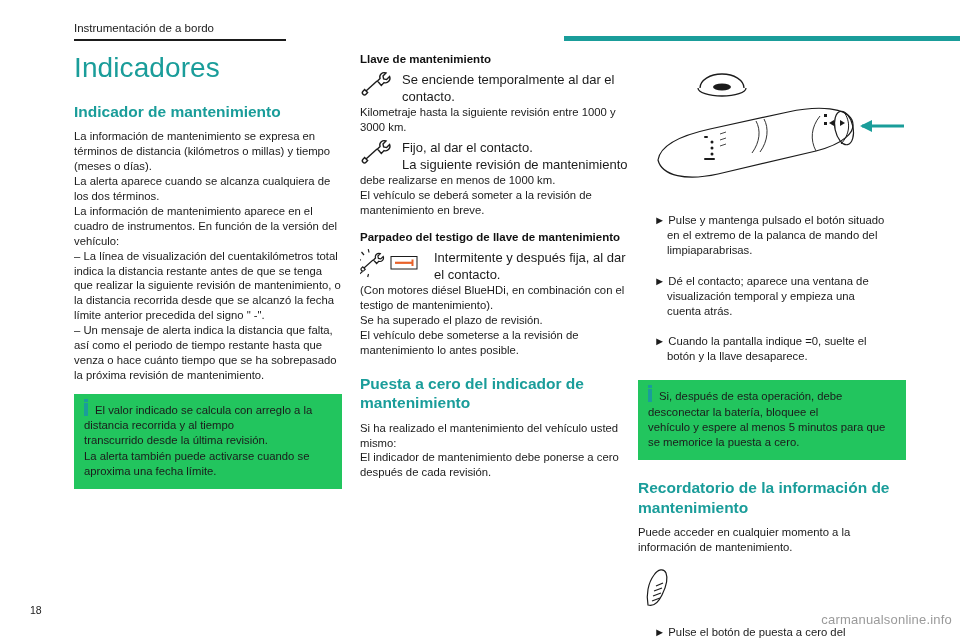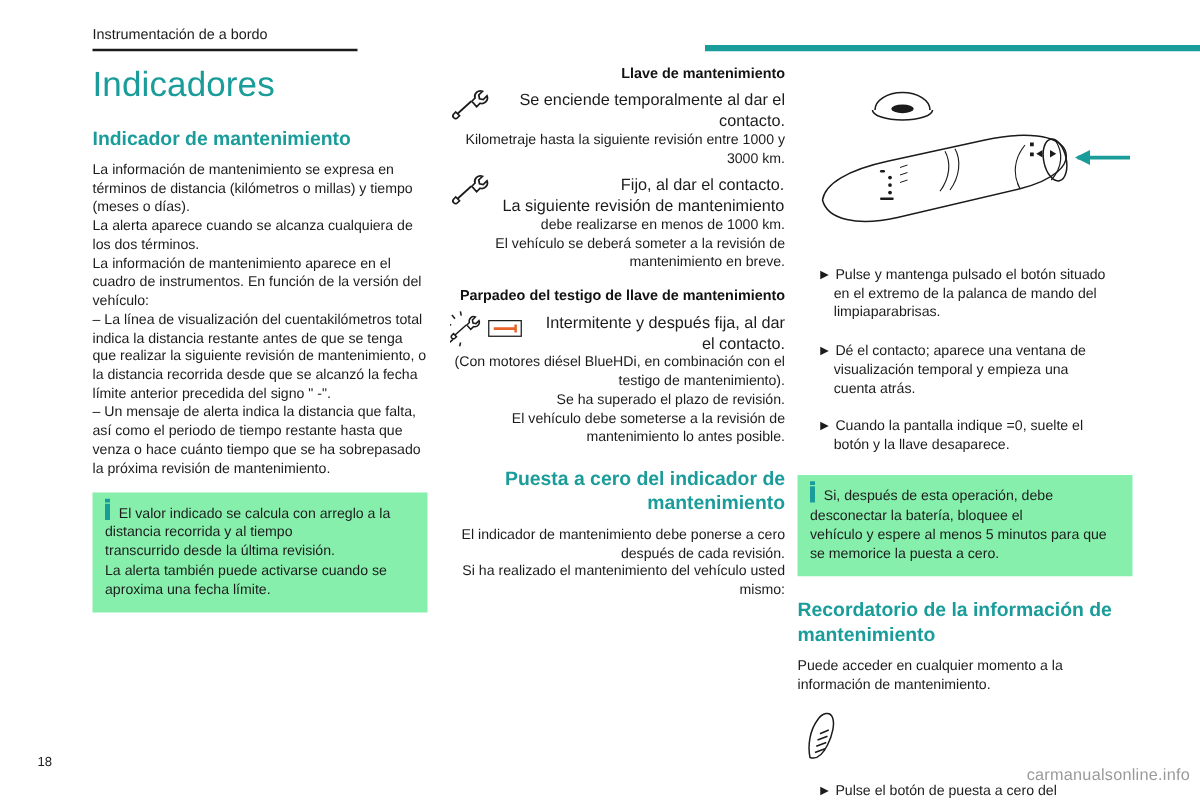--- a/index.html
+++ b/index.html
@@ -55,21 +55,21 @@
     background: #1a9d9a;
   }
 
   
   .col {
     position: absolute;
     top: 52px;
     width: 268px;
   }
   .col1 { left: 74px; }
-  .col2 { left: 360px; text-align: right; }
+  .col2 { left: 360px; }
   .col3 { left: 638px; }
 
   h1.chapter {
     font-size: 28px;
     font-weight: normal;
     color: #1a9d9a;
     margin: 0 0 18px 0;
     letter-spacing: 0.1px;
   }
   h2.section {
@@ -98,21 +98,21 @@
   .arrow-item {
     font-size: 11.3px;
     line-height: 1.32;
     margin: 16px;
     padding-left: 13px;
     text-indent: -13px;
   }
 
   
   .note {
-    background: #86efac;
+    background: #22c55e;
     padding: 9px 10px 10px 10px;
     margin-top: 11px;
     position: relative;
   }
   .note-inner {
     font-size: 11.3px;
     line-height: 1.35;
   }
   .info-i {
     display: inline-block;
@@ -252,22 +252,22 @@
           <path d="M52.5 11.5 l0 6.5" stroke="#e8622a" stroke-width="2"></path>
         </svg>
       </div>
       <div class="icon-text" style="margin-left:-6px;">Intermitente y después fija, al dar el contacto.</div>
     </div>
     <p class="p-block">(Con motores diésel BlueHDi, en combinación con el testigo de mantenimiento).</p>
     <p class="p-block">Se ha superado el plazo de revisión.</p>
     <p class="p-block">El vehículo debe someterse a la revisión de mantenimiento lo antes posible.</p>
 
     <h2 class="section" style="margin-top:16px;">Puesta a cero del indicador de mantenimiento</h2>
+    <p class="p-block">Si ha realizado el mantenimiento del vehículo usted mismo:</p>
     <p class="p-block">El indicador de mantenimiento debe ponerse a cero después de cada revisión.</p>
-    <p class="p-block">Si ha realizado el mantenimiento del vehículo usted mismo:</p>
   </div>
 
   <div class="col col3">
     <div class="img-wrap" style="height:145px;">
       <svg width="268" height="145" viewBox="0 0 268 145">
 
         <g stroke="#1b1b1b" stroke-width="1.3" fill="none">
           <path d="M62 36 a22 14 0 0 1 44 0"></path>
           <path d="M60 36 a24 8 0 0 0 48 0"></path>
           <ellipse cx="84" cy="35" rx="9" ry="3.5" fill="#1b1b1b" stroke="none"></ellipse>

